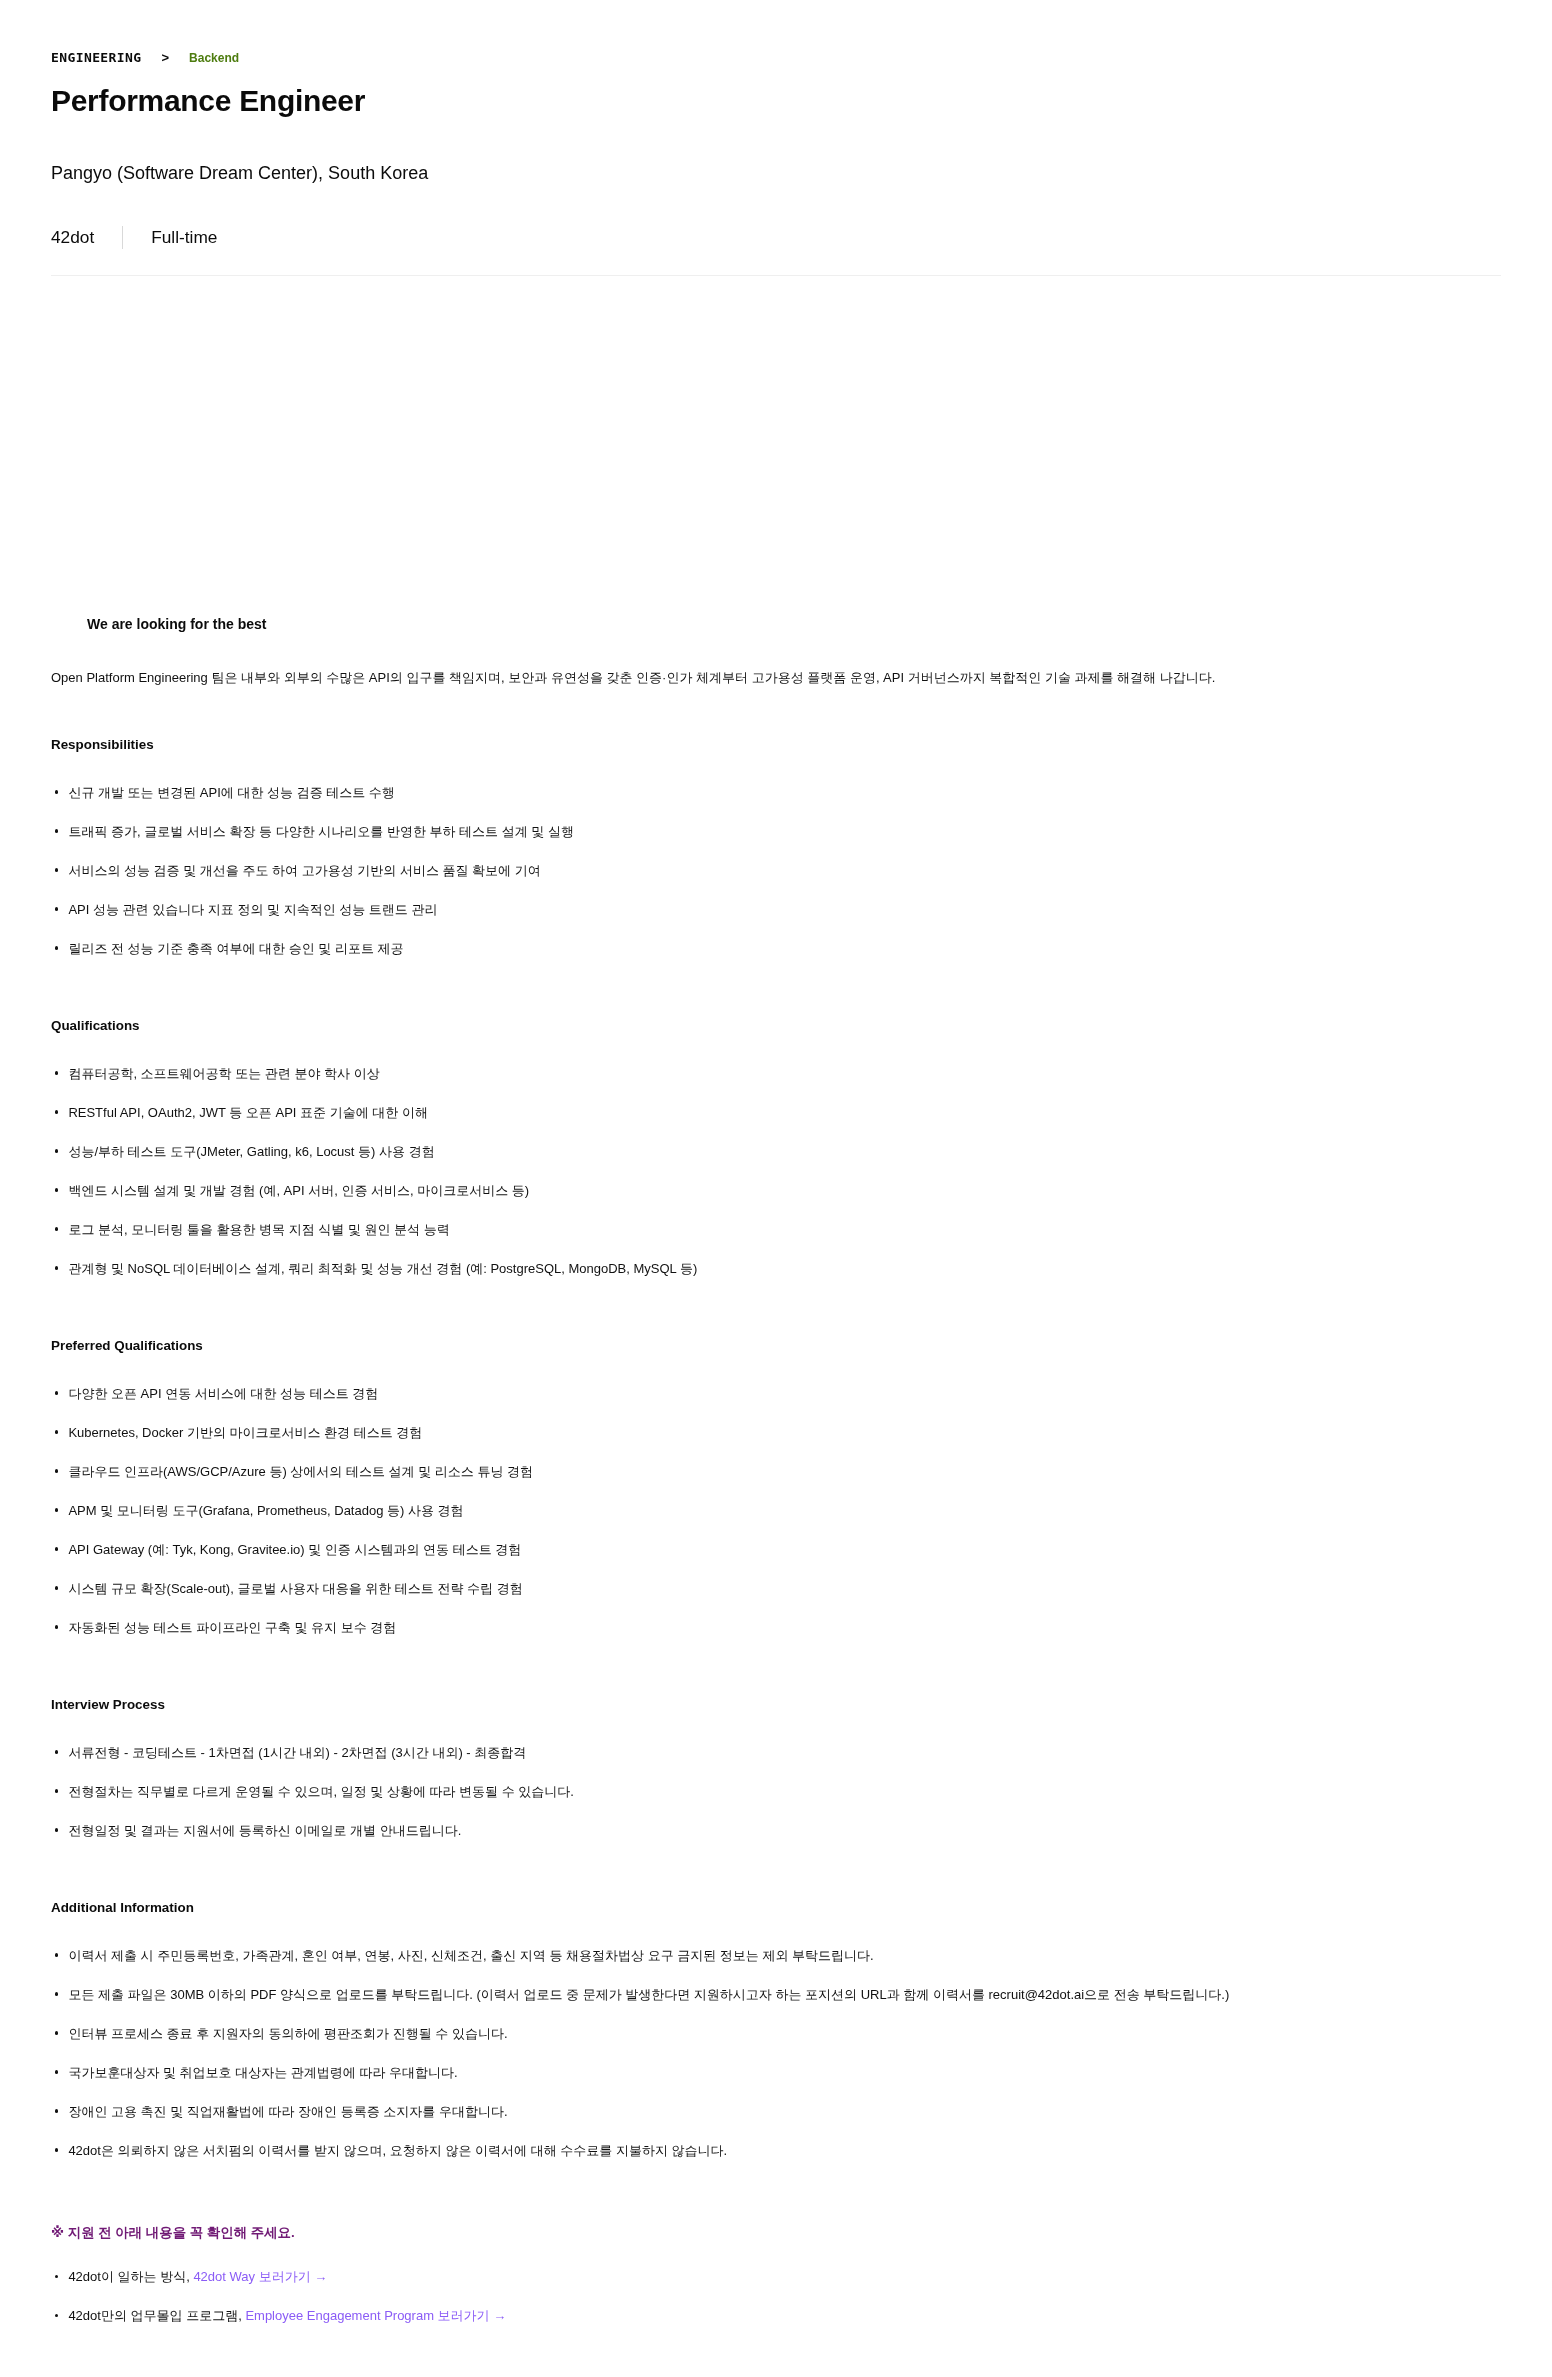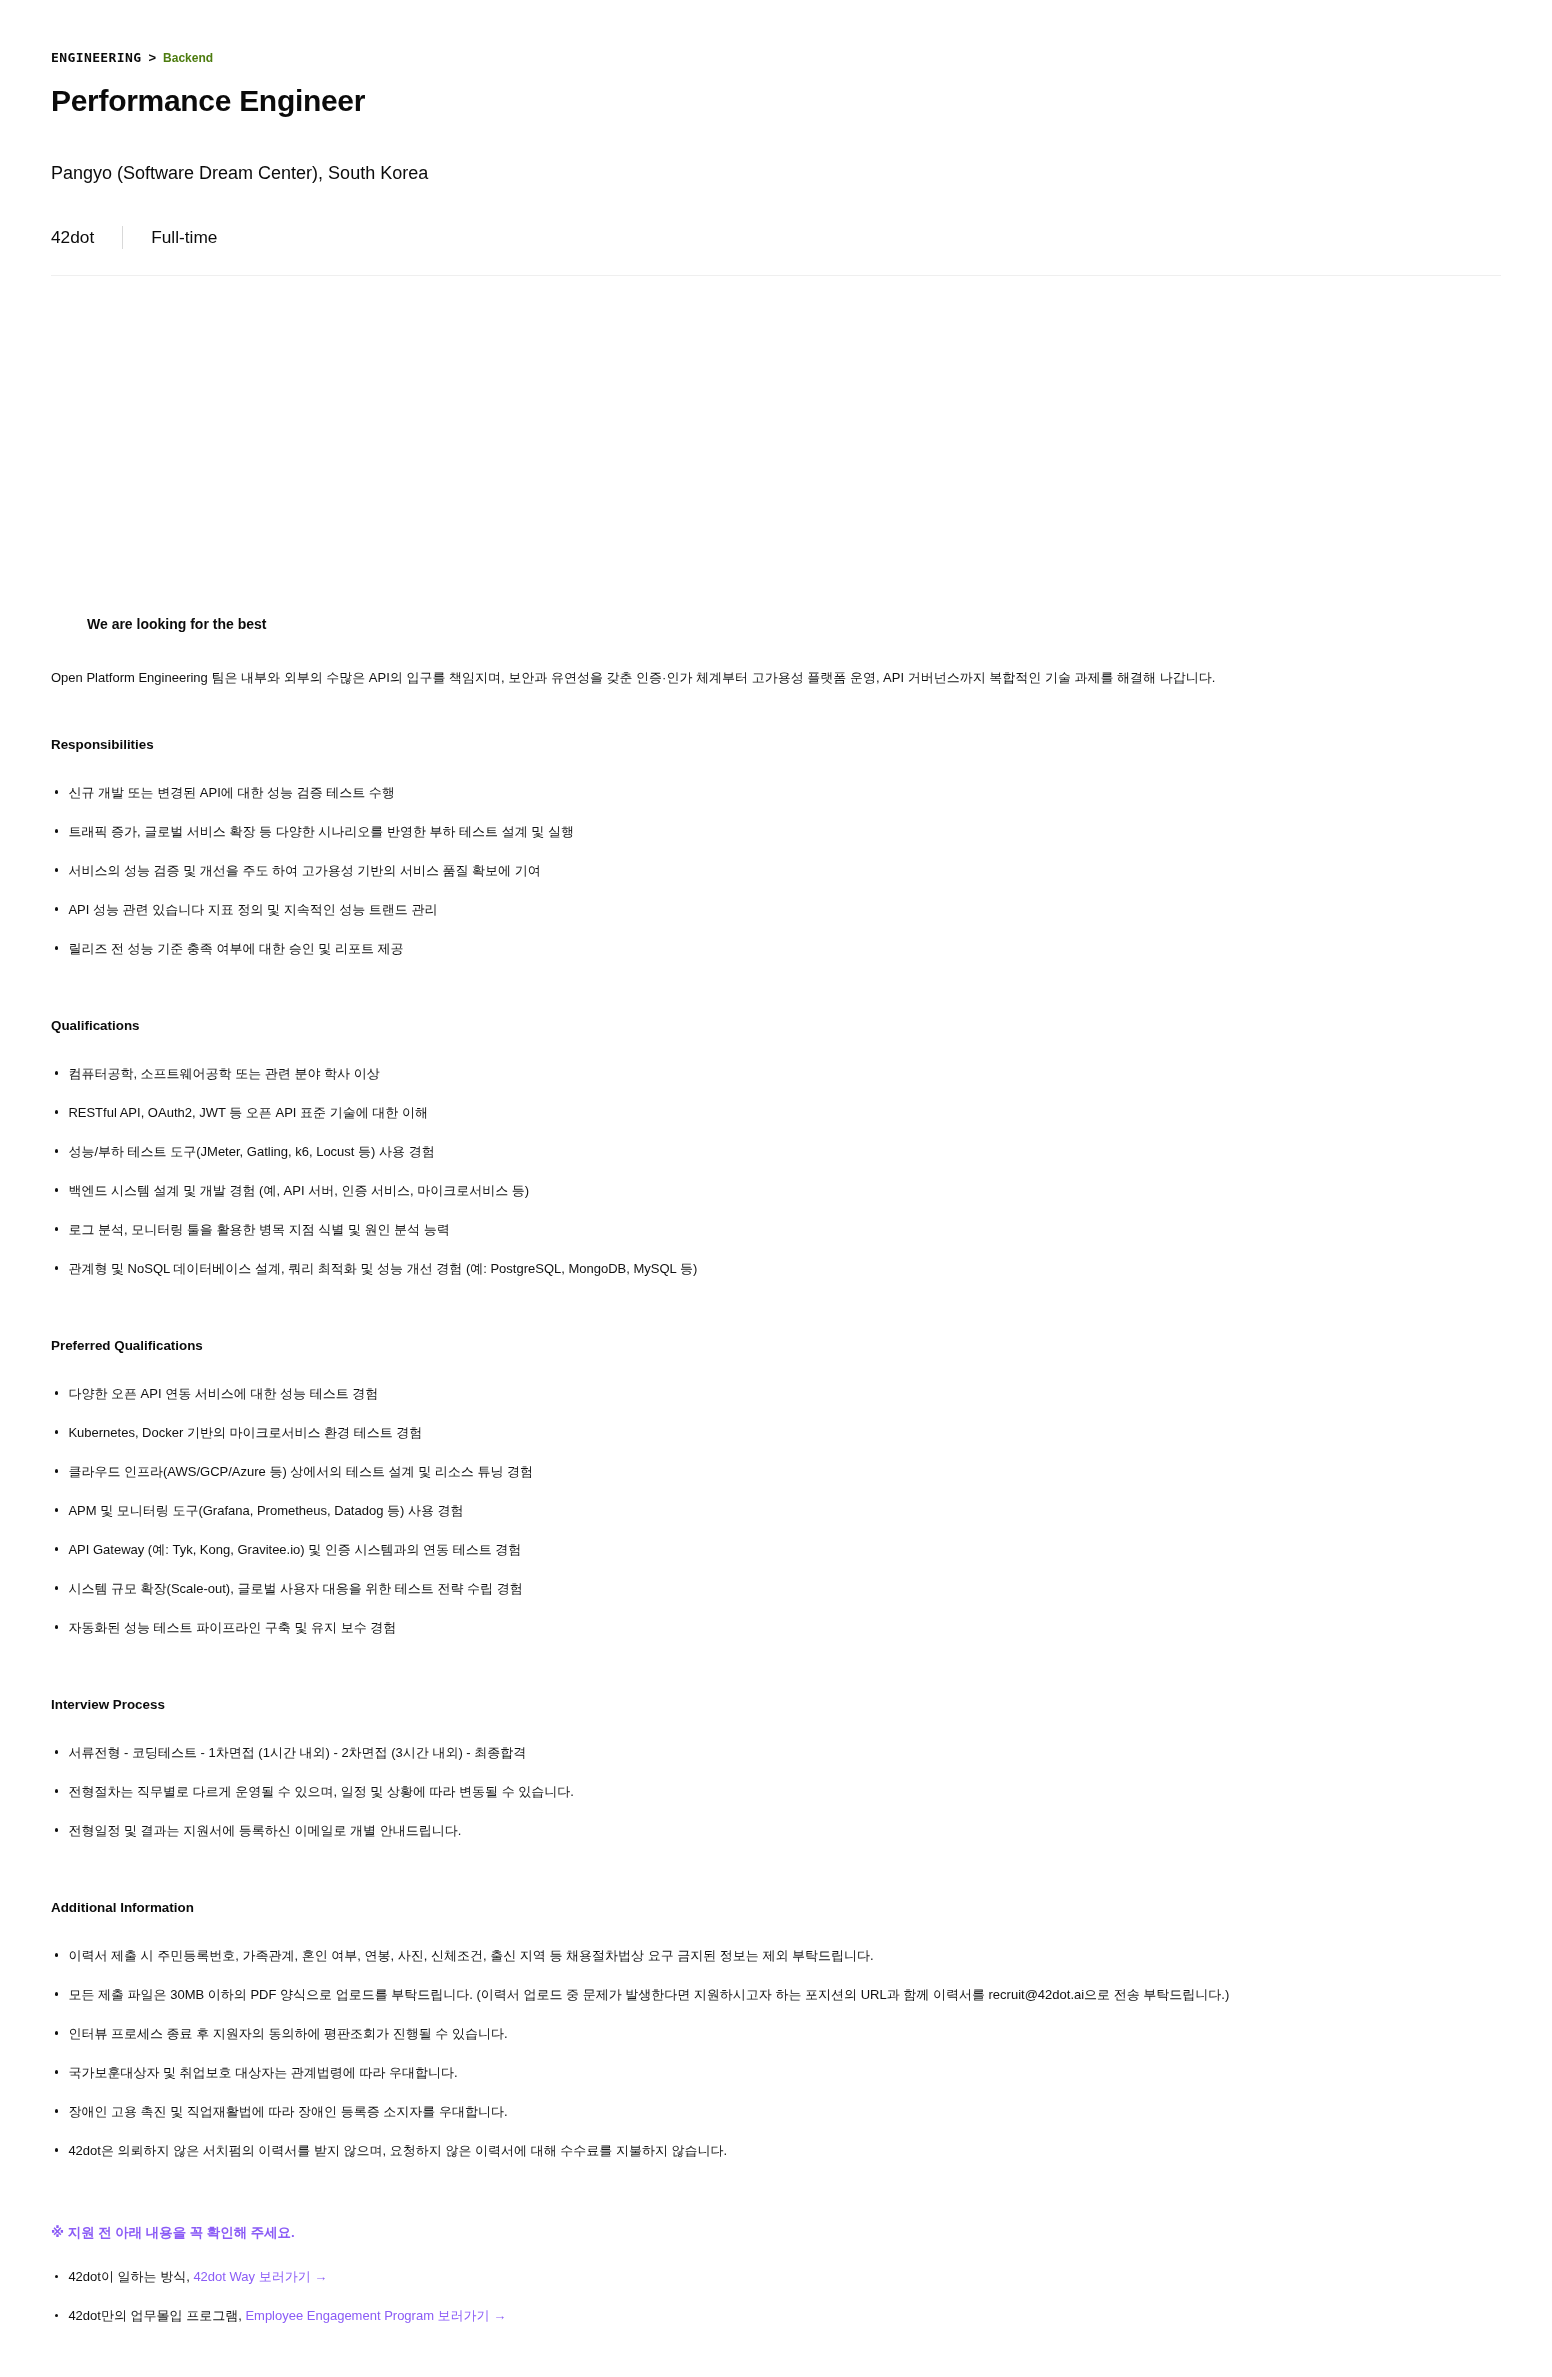--- a/index.html
+++ b/index.html
@@ -6,21 +6,21 @@
   html, body { background: #ffffff; }
   body {
     width: 1552px;
     min-height: 2377px;
     font-family: "Liberation Sans", "DejaVu Sans", sans-serif;
     color: #0b0b0b;
     padding: 50px 51px 78px 51px;
   }
 
   
-  .breadcrumb { display: flex; align-items: center; gap: 7px; }
+  .breadcrumb { display: flex; align-items: center; gap: 20px; }
   .crumb-category {
     font-family: "DejaVu Sans Mono", monospace;
     font-weight: bold;
     font-size: 13px;
     letter-spacing: 0.4px;
     color: #0b0b0b;
   }
   .crumb-sep { font-size: 13px; font-weight: bold; color: #0b0b0b; }
   .crumb-sub { font-size: 12px; font-weight: bold; color: #4d7c0f; cursor: pointer; }
 
@@ -97,21 +97,21 @@
     border-radius: 50%;
     background: #111111;
     margin: 7.8px 10.4px 0 3.5px;
   }
 
   
   .notice { margin-top: 54px; }
   .notice-heading {
     font-size: 13.4px;
     font-weight: bold;
-    color: #8b5cf6;
+    color: #701a75;
     margin-bottom: 15.6px;
   }
   .notice a.inline-link {
     color: #8b5cf6;
     text-decoration: none;
     cursor: pointer;
   }
 </style>
 </head>
 <body>

